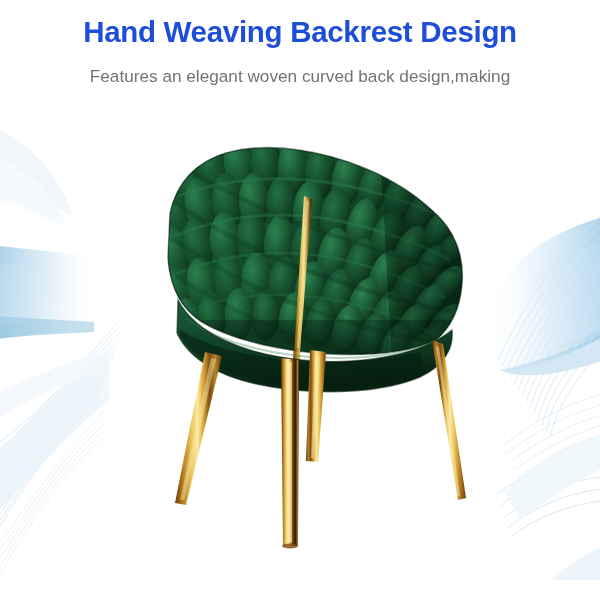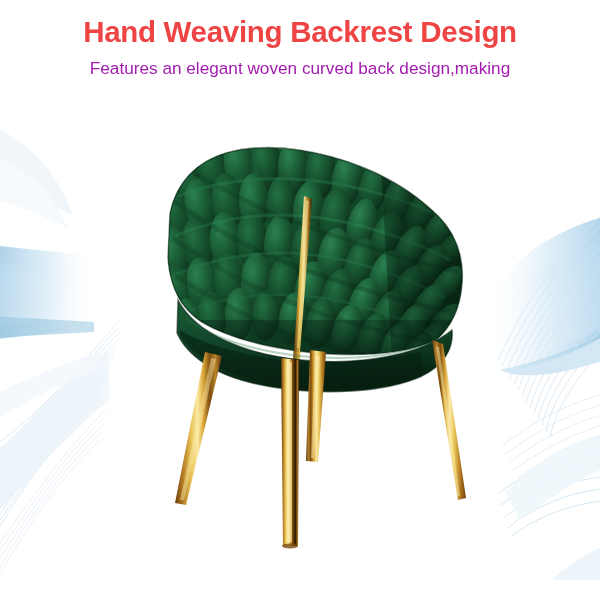--- a/index.html
+++ b/index.html
@@ -31,36 +31,36 @@
   
   .text-block {
     position: absolute;
     top: 0;
     left: 0;
     width: 600px;
     text-align: center;
     z-index: 5;
   }
   .headline {
-    margin: 0;
-    padding-top: 15px;
+    margin: 8px;
+    padding-top: 7px;
     font-size: 29.5px;
     font-weight: bold;
     letter-spacing: -0.3px;
-    color: #ef4444;
+    color: #1d4ed8;
     line-height: 1.18;
     font-family: "Liberation Sans", sans-serif;
   }
   .subline {
     margin: 0 auto;
     padding-top: 7px;
     width: 540px;
     font-size: 17.2px;
     font-weight: normal;
-    color: #a21caf;
+    color: #737373;
     line-height: 1.38;
     font-family: "Liberation Sans", sans-serif;
   }
   .subline-row {
     display: block;
     white-space: nowrap;
   }
 
   
   .chair-wrap {

